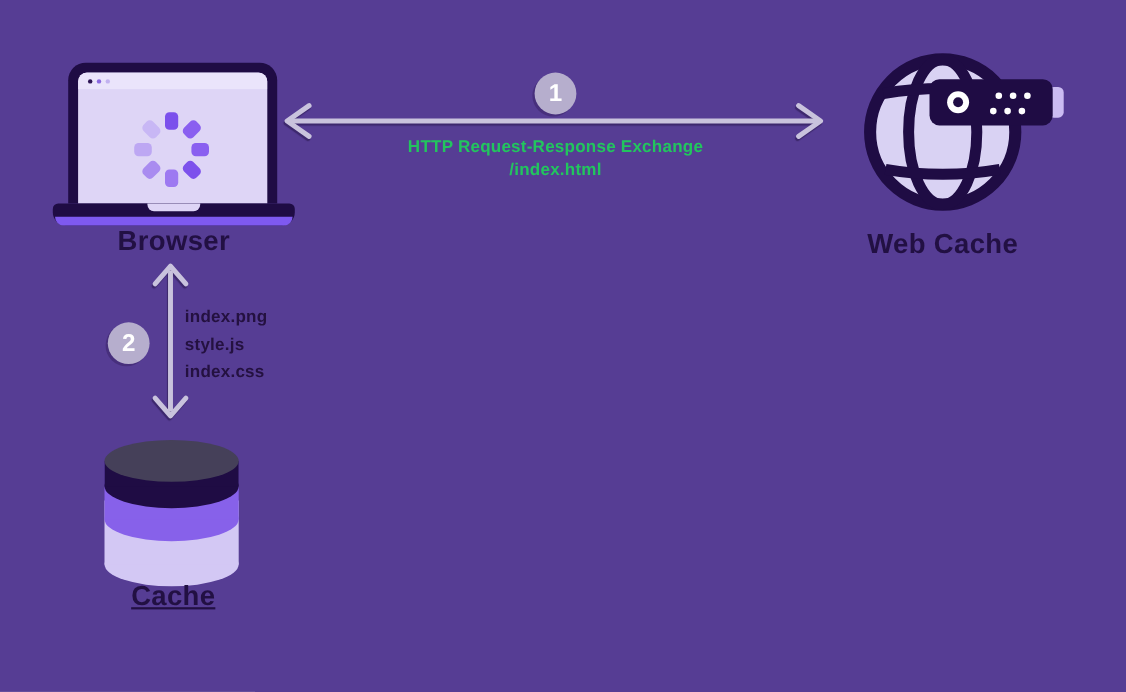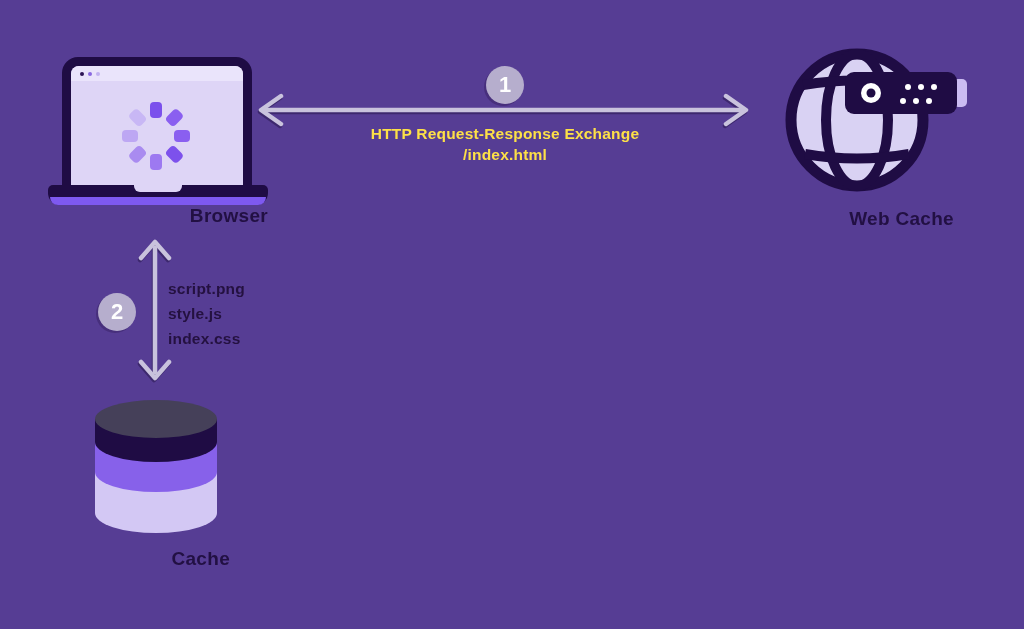--- a/index.html
+++ b/index.html
@@ -20,31 +20,31 @@
     position:absolute; width:38px; height:38px; border-radius:50%;
     background:#b6aecd; color:#ffffff;
     display:flex; align-items:center; justify-content:center;
     font-size:22px; font-weight:bold;
     box-shadow:-2px 2px 0 rgba(35,18,70,0.30);
   }
 
   
   .caption{
     position:absolute; left:305px; top:123px; width:400px;
-    text-align:center; color:#fde047; font-weight:bold; font-size:15.5px; line-height:21px;
+    text-align:center; color:#22c55e; font-weight:bold; font-size:15.5px; line-height:21px;
     letter-spacing:0.2px;
   }
   .files{
     position:absolute; left:168px; top:276px;
     color:#241140; font-weight:bold; font-size:15.5px; line-height:25px;
     letter-spacing:0.2px;
   }
   .node-label{
-    position:absolute; text-align:right; color:#221043;
-    font-weight:bold; font-size:19px; letter-spacing:0.3px;
+    position:absolute; text-align:center; color:#221043;
+    font-weight:bold; font-size:25px; letter-spacing:0.3px;
   }
 
   
   .laptop{position:absolute; left:48px; top:57px; width:220px; height:148px;}
   .lap-screen{
     position:absolute; left:14px; top:0; width:190px; height:128px;
     background:#1f0c44; border-radius:16px 16px 0 0;
   }
   .lap-inner{
     position:absolute; left:9px; right:9px; top:9px; bottom:0;
@@ -149,29 +149,29 @@
       <circle cx="174" cy="47" r="3" fill="#ffffff"></circle>
       <circle cx="143" cy="61" r="3" fill="#ffffff"></circle>
       <circle cx="156" cy="61" r="3" fill="#ffffff"></circle>
       <circle cx="169" cy="61" r="3" fill="#ffffff"></circle>
     </g>
   </svg>
   <div class="node-label" style="left:760px; top:208px; width:194px;">Web Cache</div>
 
   <div class="badge" style="left:98px; top:293px;">2</div>
   <div class="files">
-    <div>script.png</div>
+    <div>index.png</div>
     <div>style.js</div>
     <div>index.css</div>
   </div>
 
   <svg class="abs" style="left:85px; top:395px;" width="145" height="145" viewBox="0 0 145 145">
     <ellipse cx="71" cy="118" rx="61" ry="20" fill="#d3c8f4"></ellipse>
     <rect x="10" y="60" width="122" height="58" fill="#d3c8f4"></rect>
     <ellipse cx="71" cy="77" rx="61" ry="20" fill="#8761ea"></ellipse>
     <rect x="10" y="24" width="122" height="53" fill="#8761ea"></rect>
     <ellipse cx="71" cy="47" rx="61" ry="20" fill="#1f0c44"></ellipse>
     <rect x="10" y="24" width="122" height="23" fill="#1f0c44"></rect>
     <ellipse cx="71" cy="24" rx="61" ry="19" fill="#454059"></ellipse>
   </svg>
-  <div class="node-label" style="left:85px; top:548px; width:145px;">Cache</div>
+  <div class="node-label" style="left:85px; top:528px; width:145px;text-decoration:underline;">Cache</div>
 
 </div>
 
 </body></html>

